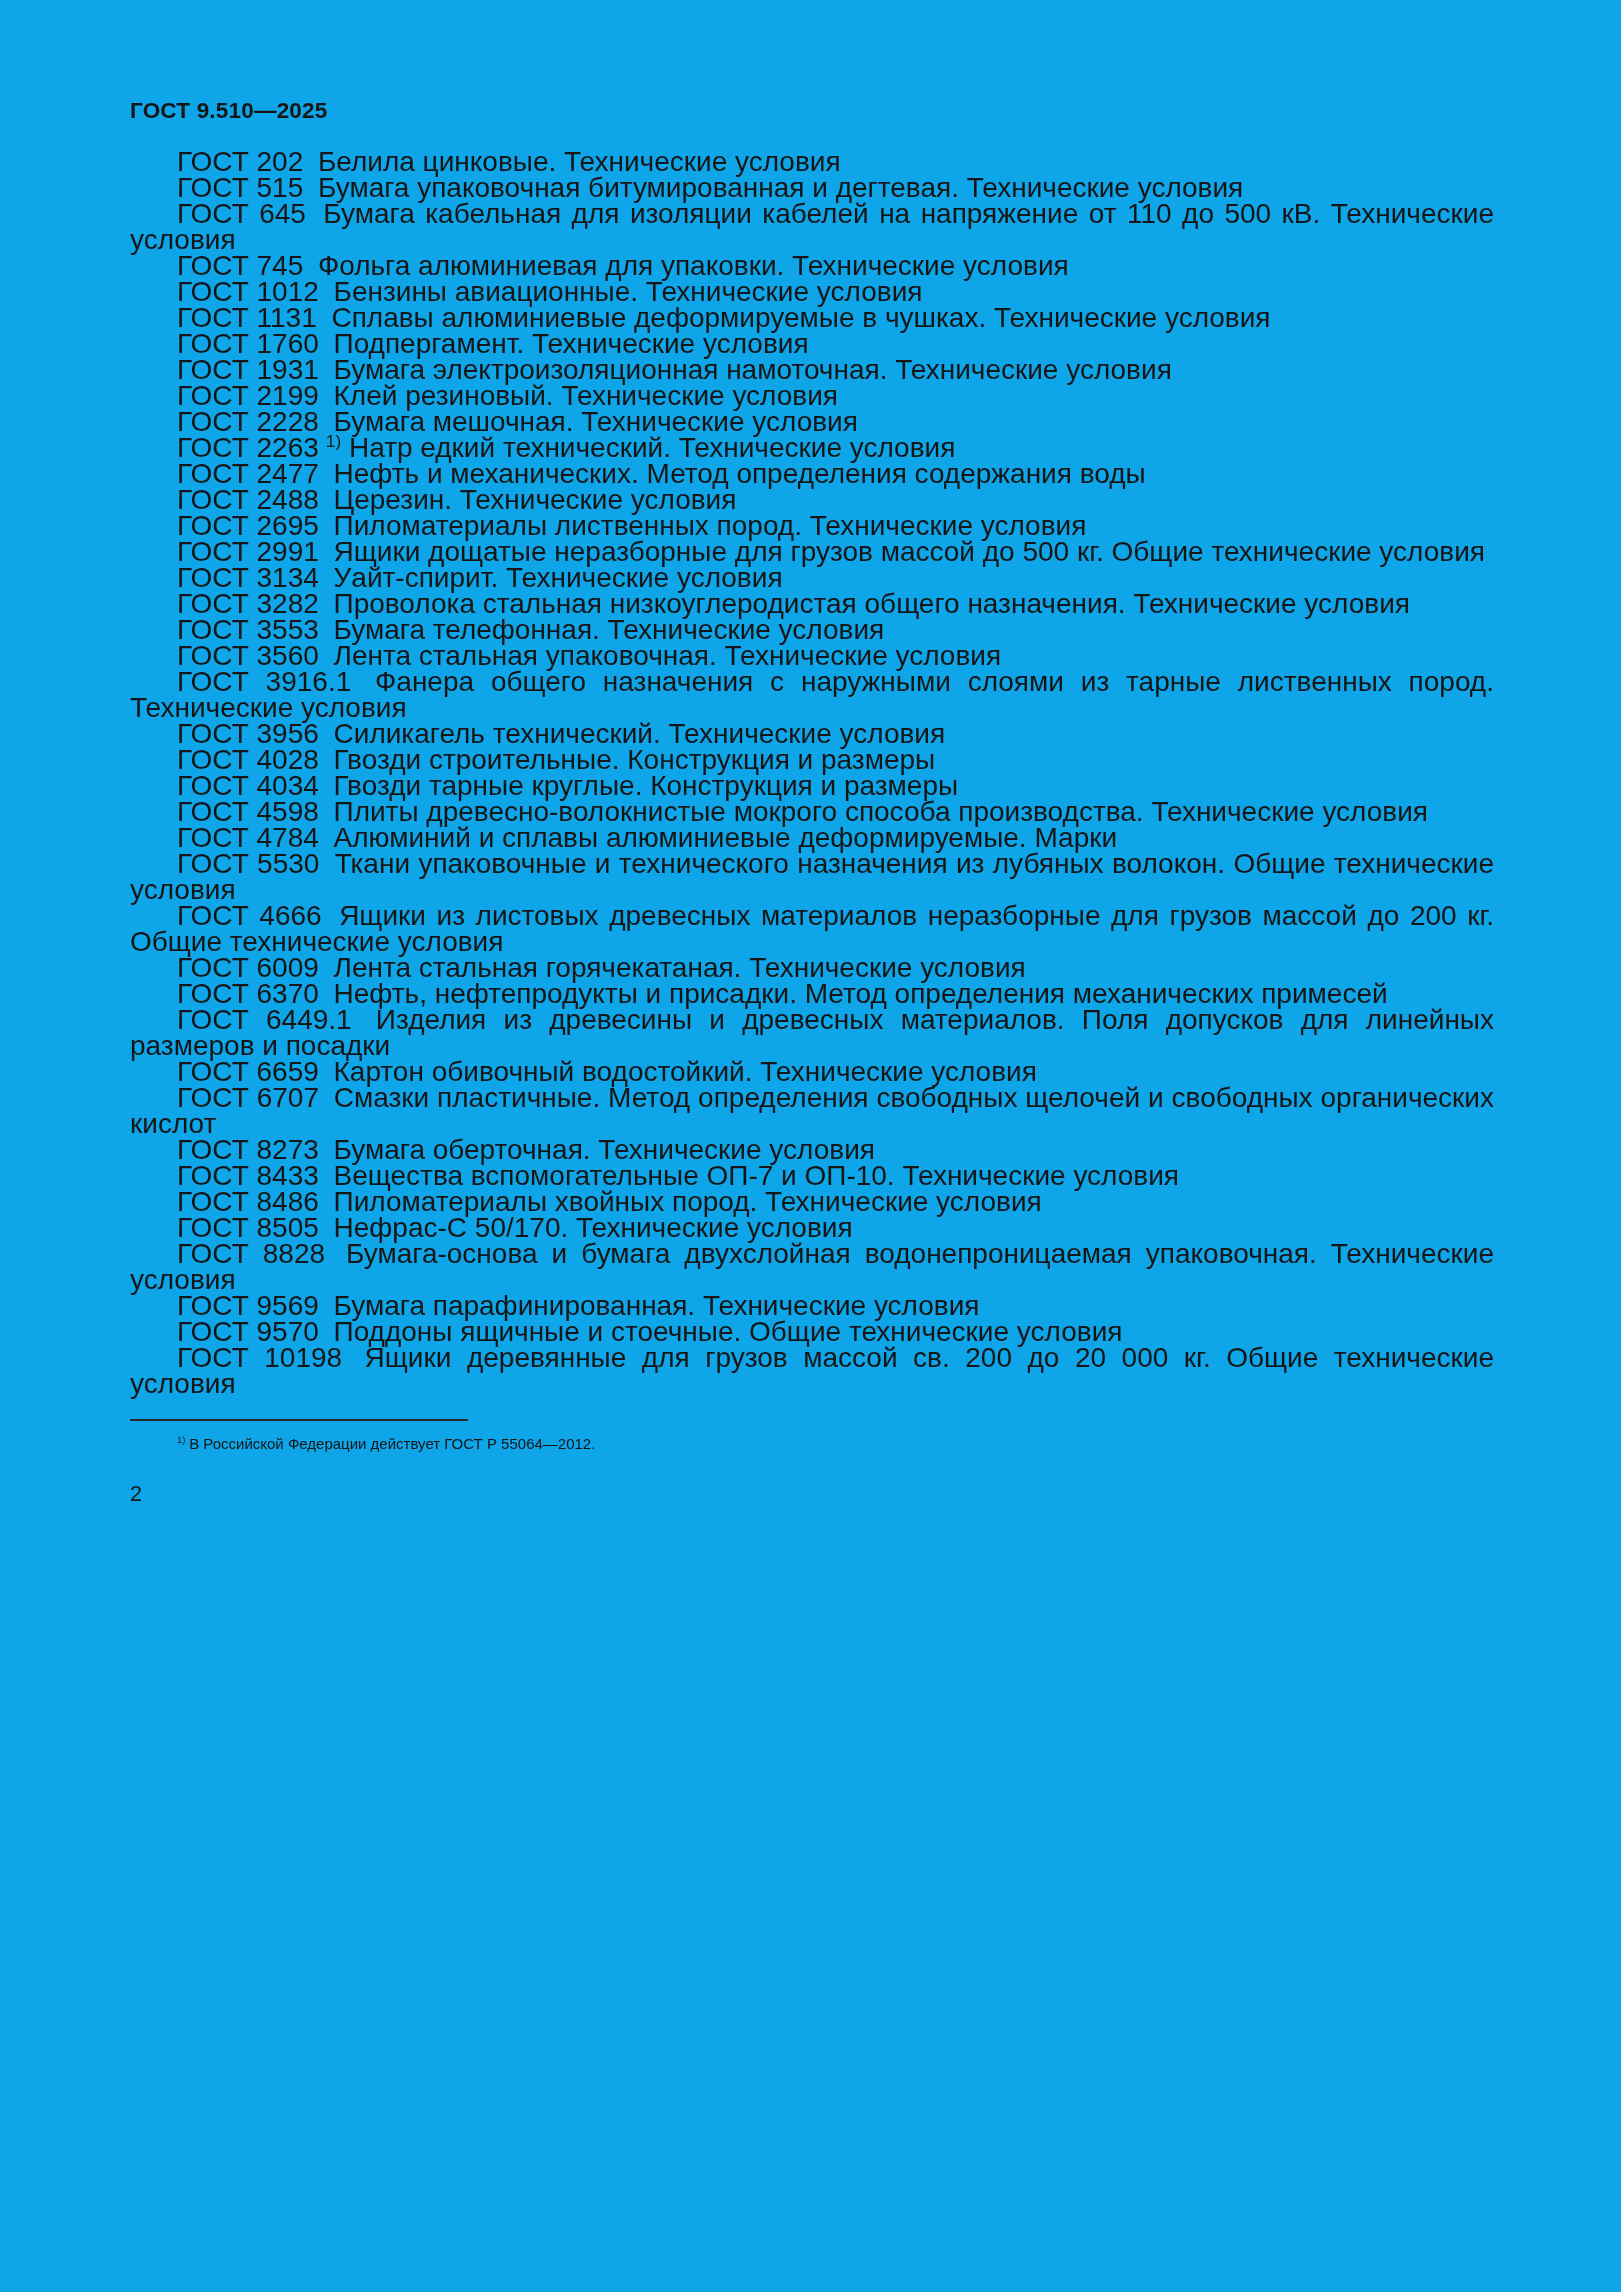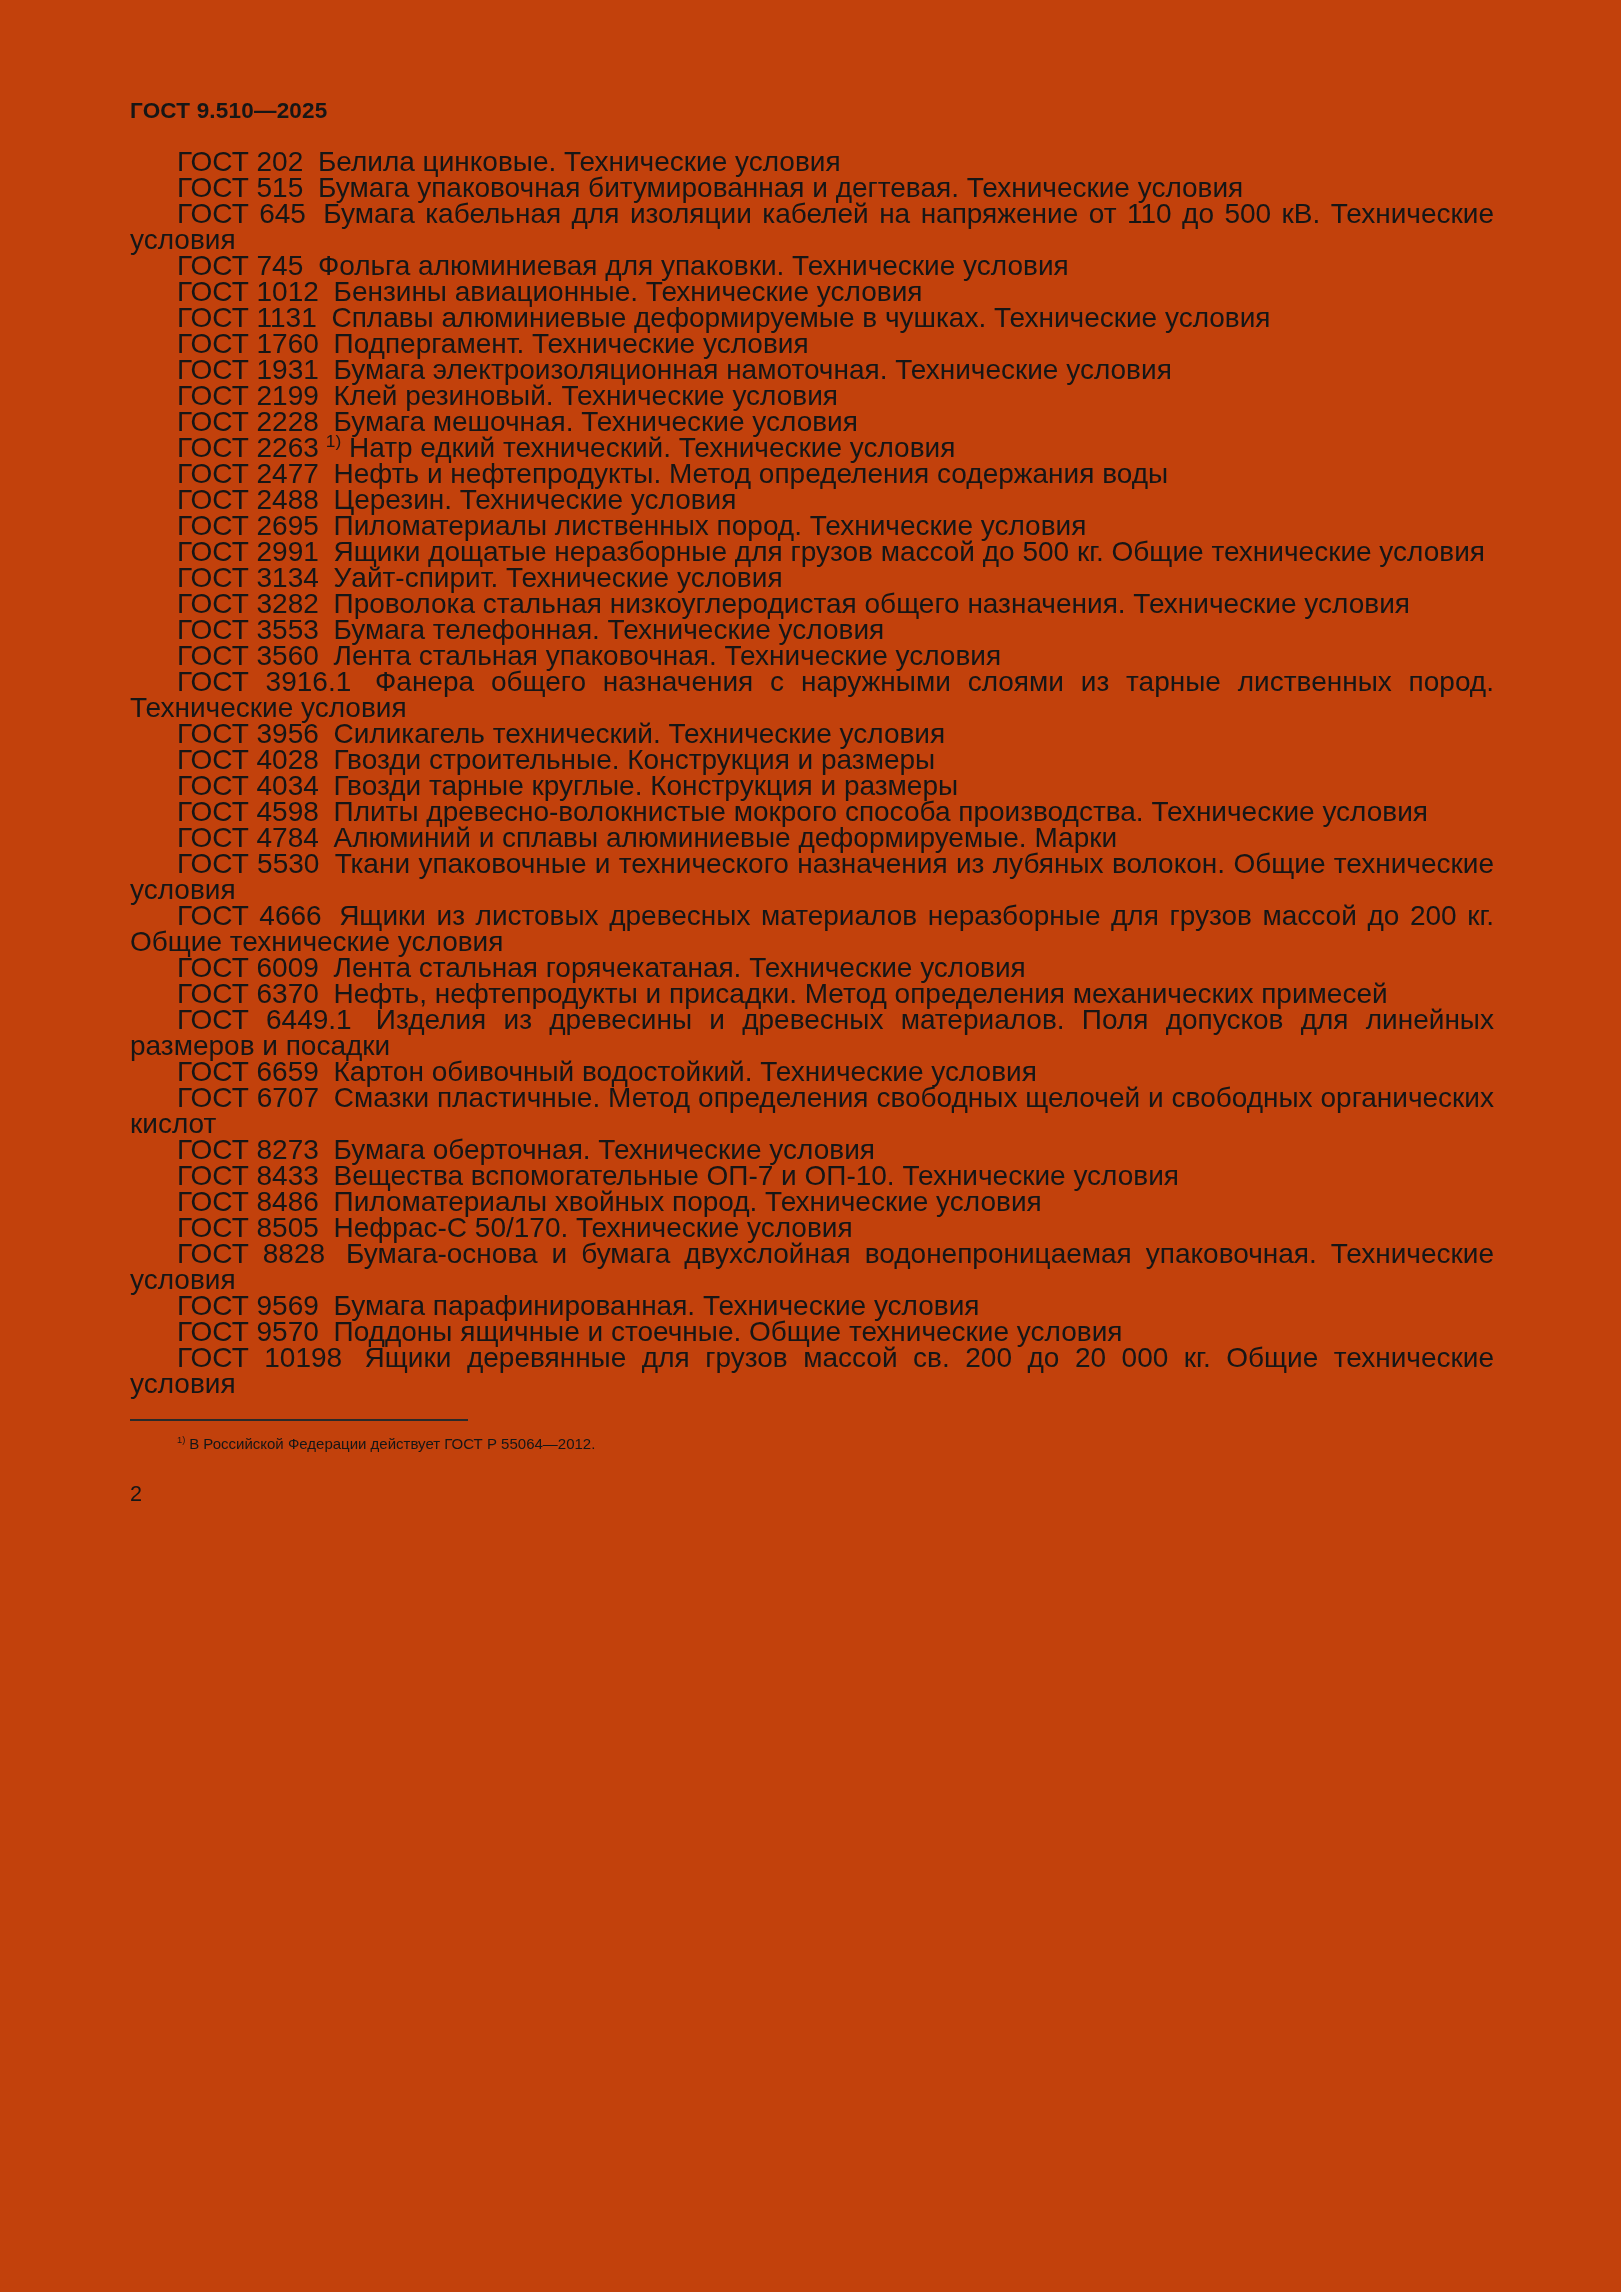--- a/index.html
+++ b/index.html
@@ -9,21 +9,21 @@
     background: #ffffff;
   }
   body {
     font-family: "Liberation Sans", "DejaVu Sans", sans-serif;
     color: #161616;
   }
   .page {
     position: relative;
     width: 1621px;
     height: 2293px;
-    background: #c2410c;
+    background: #0ea5e9;
     overflow: hidden;
   }
   .content {
     position: absolute;
     left: 130px;
     top: 98px;
     width: 1364px;
   }
   .doc-header {
     font-size: 22.5px;
@@ -81,21 +81,21 @@
         <p class="ref-p"><span class="ref-num">ГОСТ 515</span> <span>Бумага упаковочная битумированная и дегтевая. Технические условия</span></p>
         <p class="ref-p"><span class="ref-num">ГОСТ 645</span> <span>Бумага кабельная для изоляции кабелей на напряжение от 110 до 500 кВ. Технические условия</span></p>
         <p class="ref-p"><span class="ref-num">ГОСТ 745</span> <span>Фольга алюминиевая для упаковки. Технические условия</span></p>
         <p class="ref-p"><span class="ref-num">ГОСТ 1012</span> <span>Бензины авиационные. Технические условия</span></p>
         <p class="ref-p"><span class="ref-num">ГОСТ 1131</span> <span>Сплавы алюминиевые деформируемые в чушках. Технические условия</span></p>
         <p class="ref-p"><span class="ref-num">ГОСТ 1760</span> <span>Подпергамент. Технические условия</span></p>
         <p class="ref-p"><span class="ref-num">ГОСТ 1931</span> <span>Бумага электроизоляционная намоточная. Технические условия</span></p>
         <p class="ref-p"><span class="ref-num">ГОСТ 2199</span> <span>Клей резиновый. Технические условия</span></p>
         <p class="ref-p"><span class="ref-num">ГОСТ 2228</span> <span>Бумага мешочная. Технические условия</span></p>
         <p class="ref-p"><span class="ref-num">ГОСТ 2263</span><sup>1)</sup> <span>Натр едкий технический. Технические условия</span></p>
-        <p class="ref-p"><span class="ref-num">ГОСТ 2477</span> <span>Нефть и нефтепродукты. Метод определения содержания воды</span></p>
+        <p class="ref-p"><span class="ref-num">ГОСТ 2477</span> <span>Нефть и механических. Метод определения содержания воды</span></p>
         <p class="ref-p"><span class="ref-num">ГОСТ 2488</span> <span>Церезин. Технические условия</span></p>
         <p class="ref-p"><span class="ref-num">ГОСТ 2695</span> <span>Пиломатериалы лиственных пород. Технические условия</span></p>
         <p class="ref-p"><span class="ref-num">ГОСТ 2991</span> <span>Ящики дощатые неразборные для грузов массой до 500 кг. Общие технические условия</span></p>
         <p class="ref-p"><span class="ref-num">ГОСТ 3134</span> <span>Уайт-спирит. Технические условия</span></p>
         <p class="ref-p"><span class="ref-num">ГОСТ 3282</span> <span>Проволока стальная низкоуглеродистая общего назначения. Технические условия</span></p>
         <p class="ref-p"><span class="ref-num">ГОСТ 3553</span> <span>Бумага телефонная. Технические условия</span></p>
         <p class="ref-p"><span class="ref-num">ГОСТ 3560</span> <span>Лента стальная упаковочная. Технические условия</span></p>
         <p class="ref-p"><span class="ref-num">ГОСТ 3916.1</span> <span>Фанера общего назначения с наружными слоями из тарные лиственных пород. Технические условия</span></p>
         <p class="ref-p"><span class="ref-num">ГОСТ 3956</span> <span>Силикагель технический. Технические условия</span></p>
         <p class="ref-p"><span class="ref-num">ГОСТ 4028</span> <span>Гвозди строительные. Конструкция и размеры</span></p>

